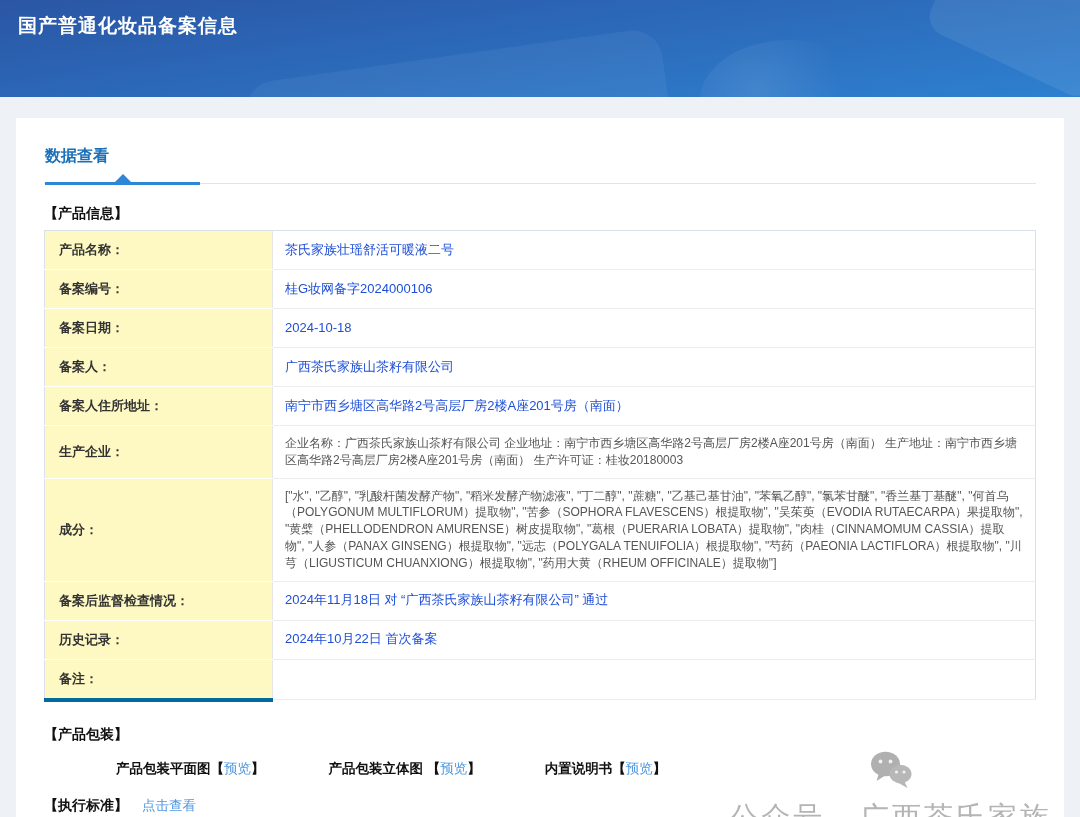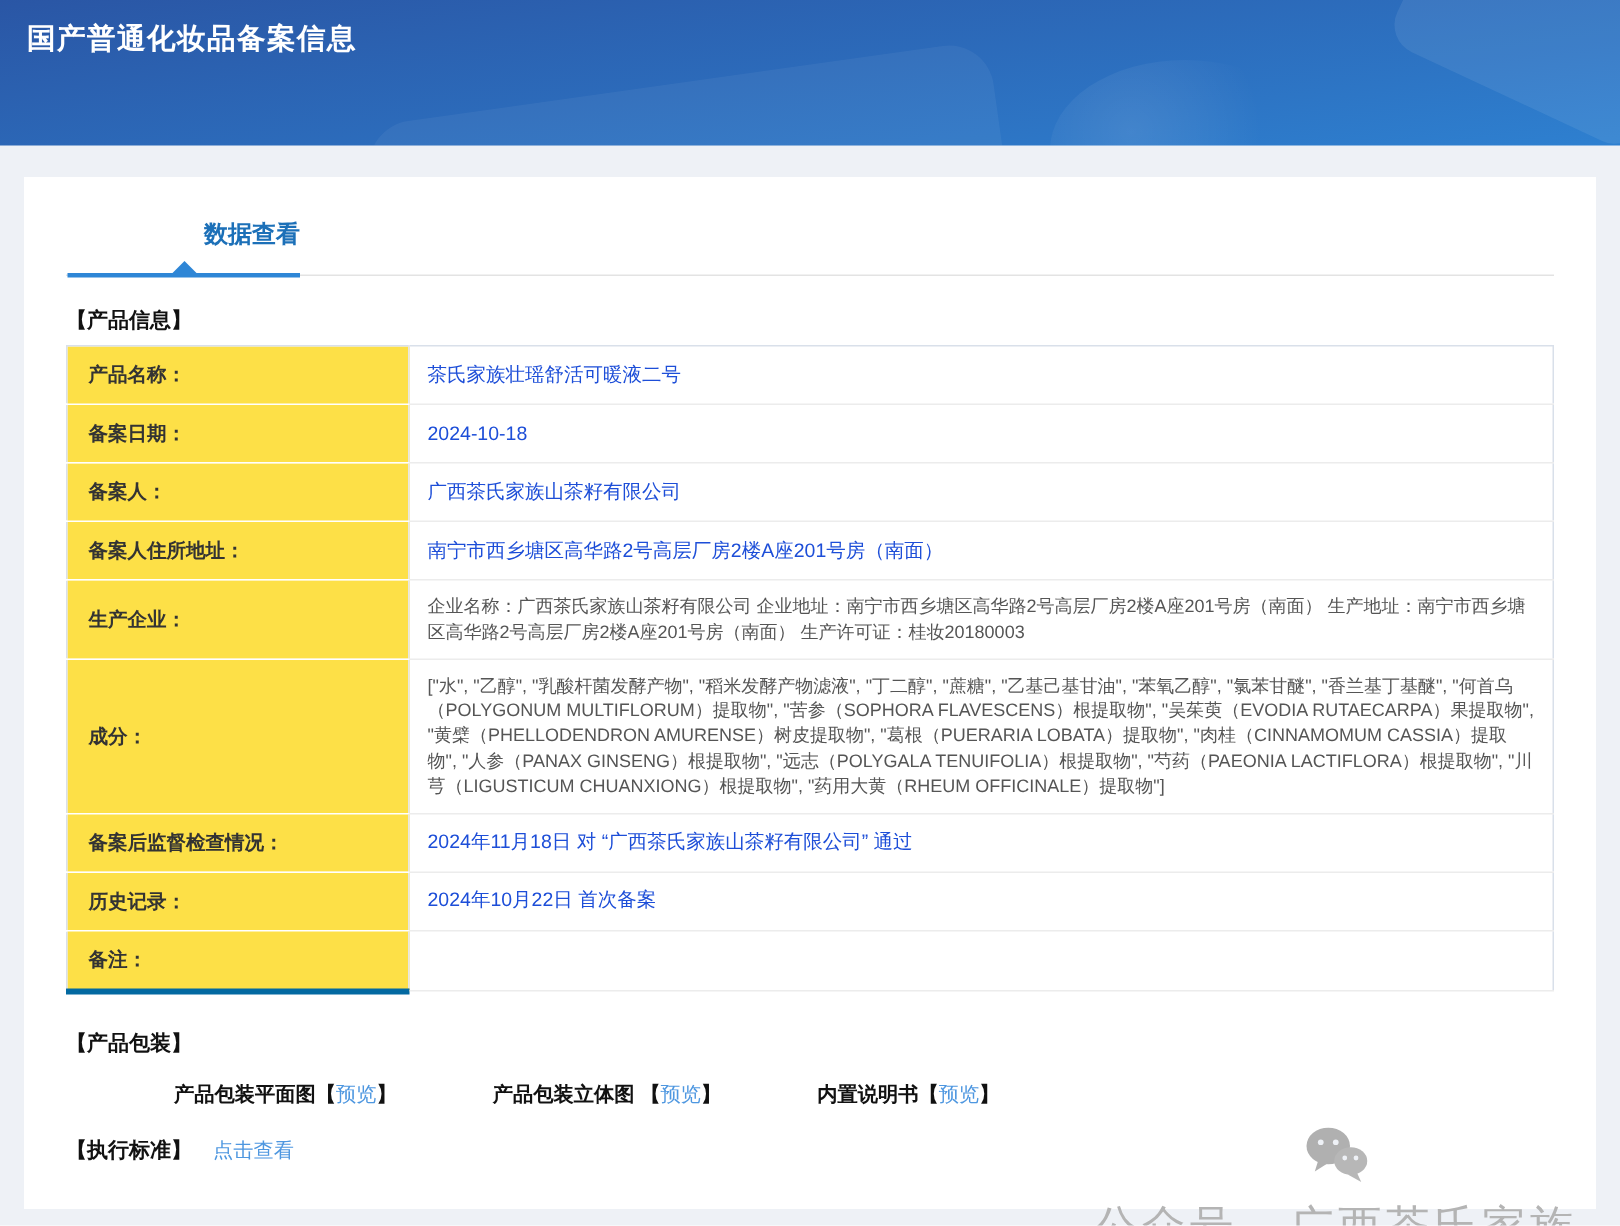--- a/index.html
+++ b/index.html
@@ -56,21 +56,21 @@
   }
   
   .tabbar{
     border-bottom:1px solid #e3e3e3;
     display:flex;
     padding-left:1px;
   }
   .tab{
     position:relative;
     width:155px;
-    text-align:right;
+    text-align:left;
     color:var(--accent-blue);
     font-size:16px;
     font-weight:bold;
     padding-bottom:15px;
     cursor:pointer;
     border-bottom:3px solid var(--line-blue);
     margin-bottom:-2px;
   }
   .tab .tri{
     position:absolute;
@@ -90,21 +90,21 @@
   .product-info-title{margin:21px 0 7px 0;}
   
   table.info-table{
     width:100%;
     border-collapse:collapse;
     border:1px solid #d9e0ea;
     table-layout:fixed;
   }
   table.info-table th{
     width:228px;
-    background:#fde047;
+    background:#fef9c3;
     text-align:left;
     font-size:13px;
     font-weight:bold;
     color:#333;
     padding:10px 14px;
     border-bottom:1px solid #ffffff;
     border-right:1px solid #e6e6e6;
     vertical-align:middle;
   }
   table.info-table td{
@@ -181,20 +181,24 @@
         </div>
       </div>
 
       <div class="section-title product-info-title">【产品信息】</div>
 
       <table class="info-table">
         <tbody id="info-tbody">
             <tr>
               <th>产品名称：</th>
               <td>茶氏家族壮瑶舒活可暖液二号</td>
+            </tr>
+            <tr>
+              <th>备案编号：</th>
+              <td>桂G妆网备字2024000106</td>
             </tr>
             <tr>
               <th>备案日期：</th>
               <td>2024-10-18</td>
             </tr>
             <tr>
               <th>备案人：</th>
               <td>广西茶氏家族山茶籽有限公司</td>
             </tr>
             <tr>

